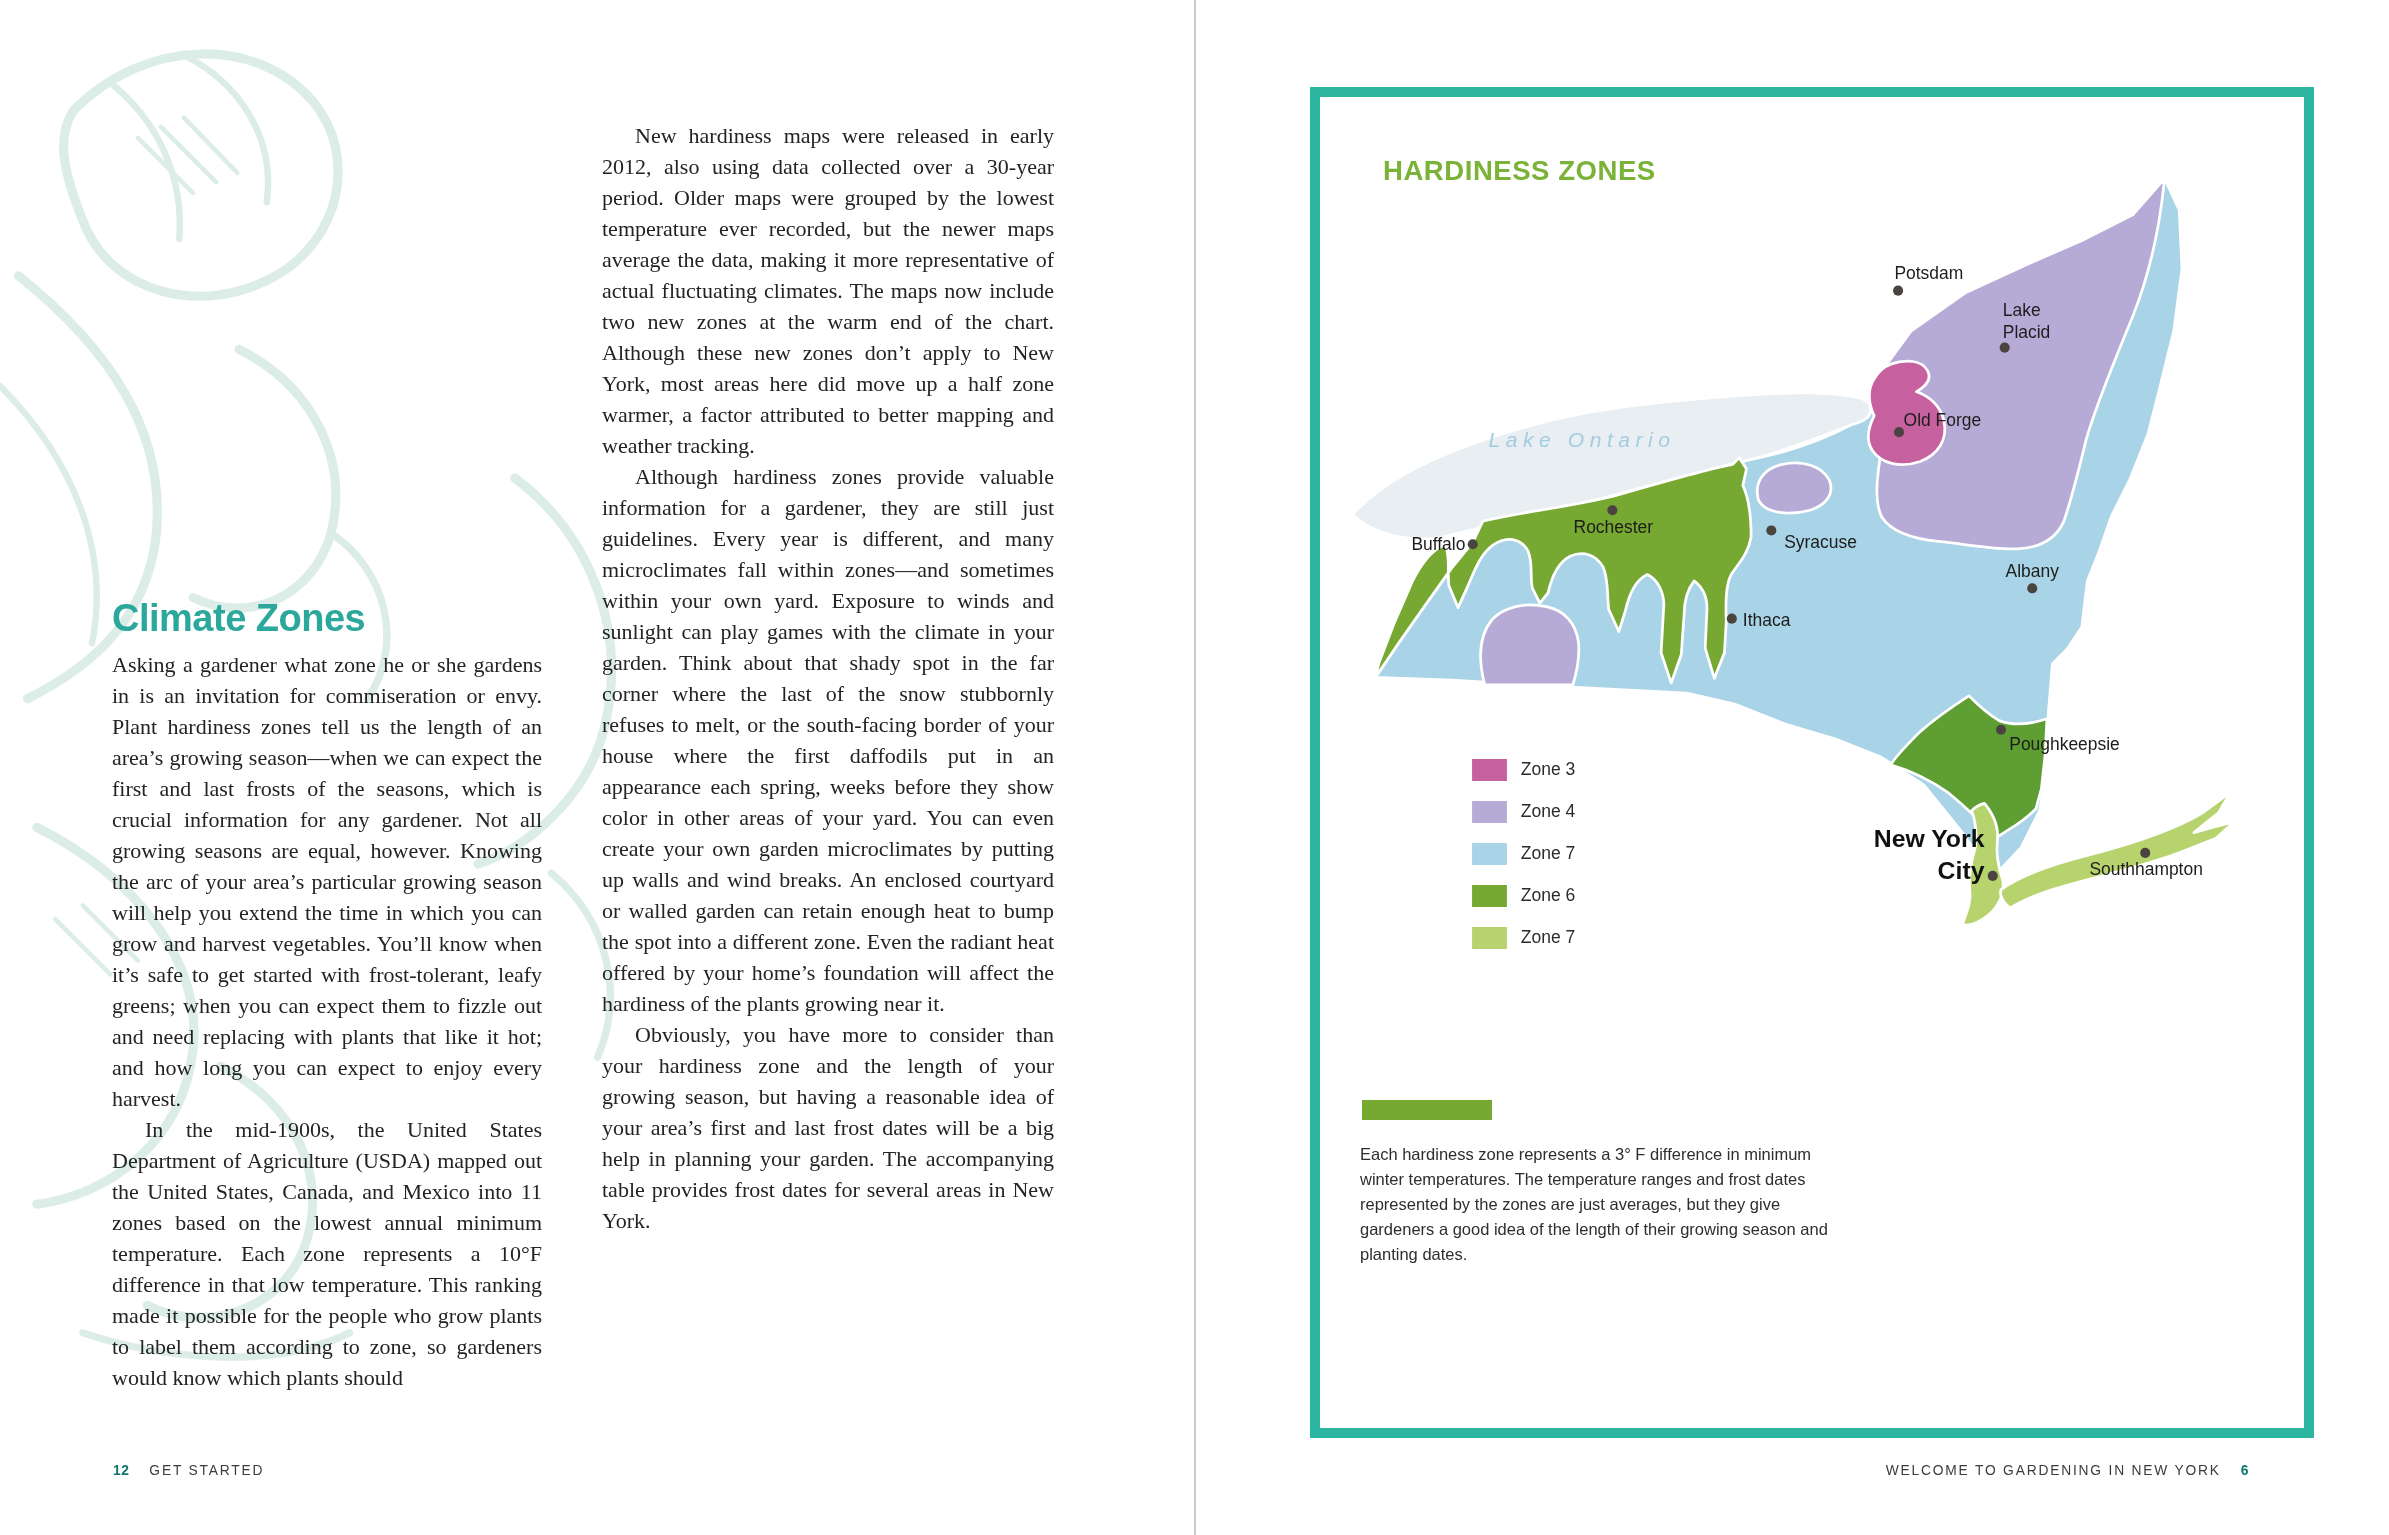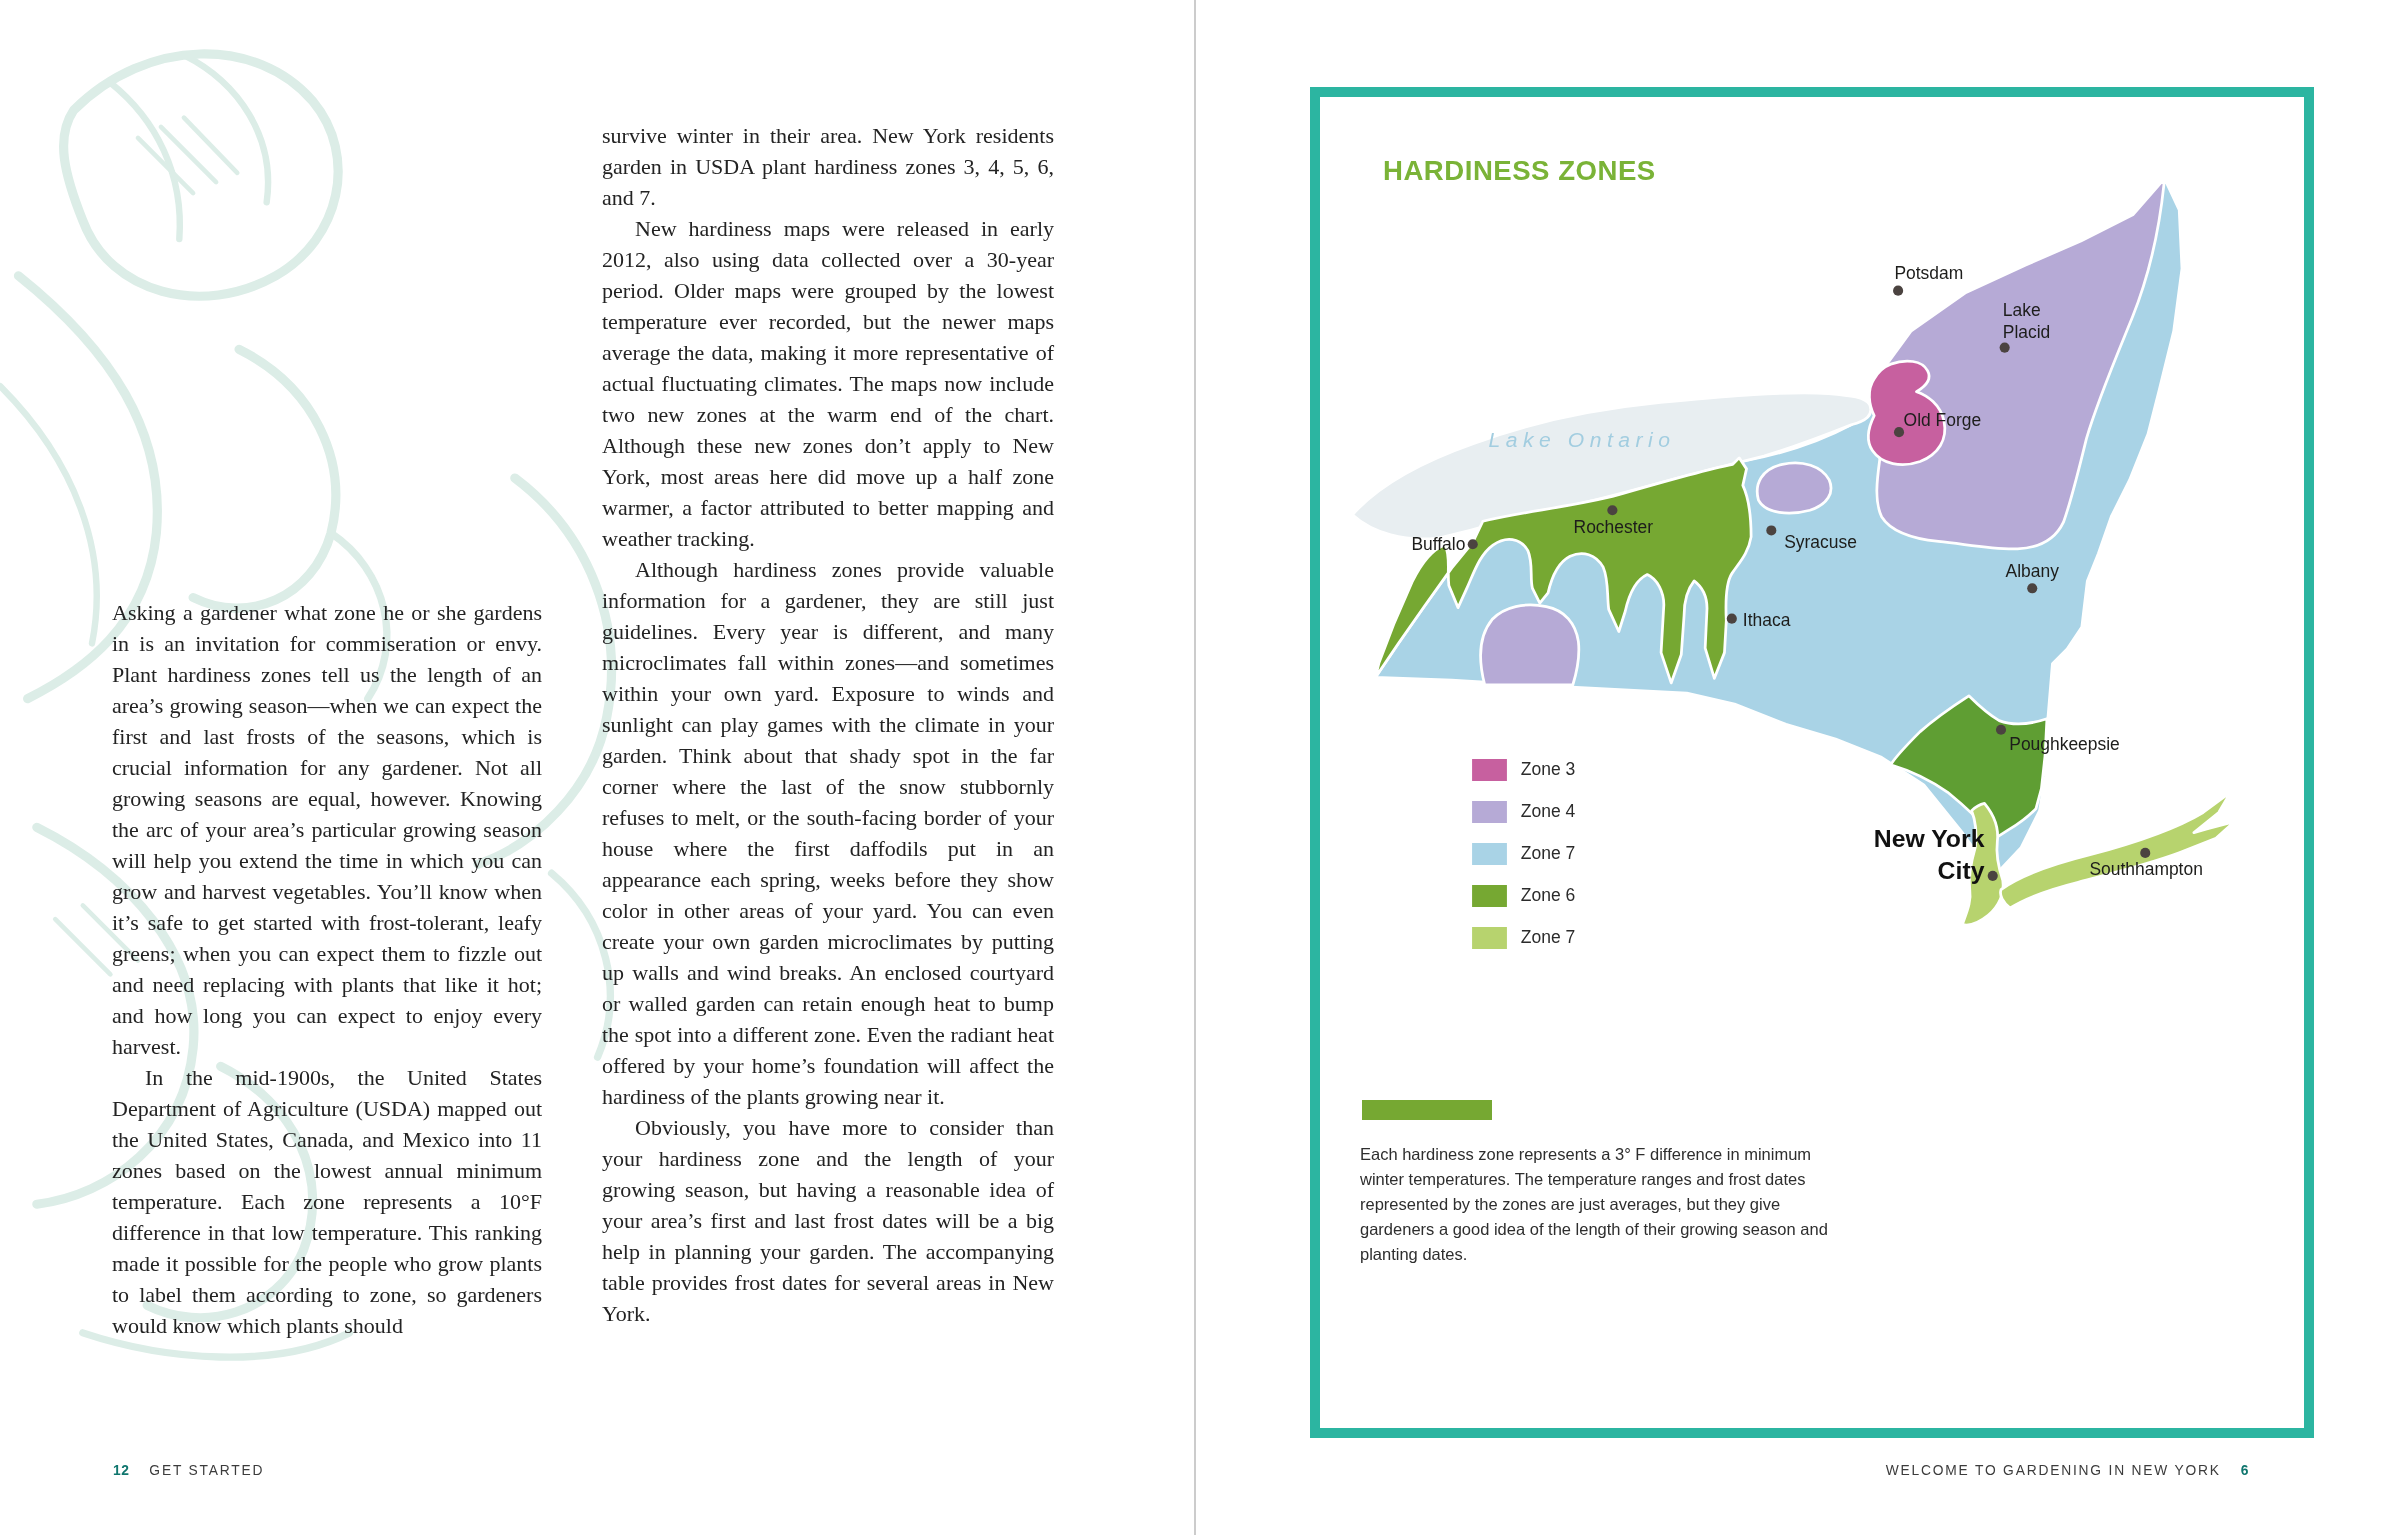--- a/index.html
+++ b/index.html
@@ -58,26 +58,26 @@
     <path d="M 360 580 C 420 620, 440 700, 400 760" stroke-width="8"></path>
     <path d="M 560 520 C 640 580, 680 680, 660 780 C 645 860, 580 920, 520 940"></path>
     <path d="M 600 950 C 660 1000, 680 1080, 650 1150" stroke-width="8"></path>
     <path d="M 40 900 C 140 950, 220 1040, 210 1140 C 200 1240, 120 1300, 40 1310"></path>
     <path d="M 240 1160 C 320 1200, 360 1280, 330 1360 C 300 1430, 220 1450, 160 1420"></path>
     <path d="M 90 1450 C 180 1480, 300 1490, 380 1450" stroke-width="8"></path>
     <path d="M 60 1000 L 120 1060 M 90 985 L 150 1045" stroke-width="5"></path>
   </svg>
 
   <div id="col1" class="col">
+    <h1 id="climate-heading">Climate Zones</h1>
     <p>Asking a gardener what zone he or she gardens in is an invitation for commiseration or envy. Plant hardiness zones tell us the length of an area’s growing season—when we can expect the first and last frosts of the seasons, which is crucial information for any gardener. Not all growing seasons are equal, however. Knowing the arc of your area’s particular growing season will help you extend the time in which you can grow and harvest vegetables. You’ll know when it’s safe to get started with frost-tolerant, leafy greens; when you can expect them to fizzle out and need replacing with plants that like it hot; and how long you can expect to enjoy every harvest.</p>
     <p class="indent">In the mid-1900s, the United States Department of Agriculture (USDA) mapped out the United States, Canada, and Mexico into 11 zones based on the lowest annual minimum temperature. Each zone represents a 10°F difference in that low temperature. This ranking made it possible for the people who grow plants to label them according to zone, so gardeners would know which plants should</p>
   </div>
 
   <div id="col2" class="col">
-    <p>survive winter in their area. New York residents garden in USDA plant hardiness zones 3, 4, 5, 6, and 7.</p>
     <p class="indent">New hardiness maps were released in early 2012, also using data collected over a 30-year period. Older maps were grouped by the lowest temperature ever recorded, but the newer maps average the data, making it more representative of actual fluctuating climates. The maps now include two new zones at the warm end of the chart. Although these new zones don’t apply to New York, most areas here did move up a half zone warmer, a factor attributed to better mapping and weather tracking.</p>
     <p class="indent">Although hardiness zones provide valuable information for a gardener, they are still just guidelines. Every year is different, and many microclimates fall within zones—and sometimes within your own yard. Exposure to winds and sunlight can play games with the climate in your garden. Think about that shady spot in the far corner where the last of the snow stubbornly refuses to melt, or the south-facing border of your house where the first daffodils put in an appearance each spring, weeks before they show color in other areas of your yard. You can even create your own garden microclimates by putting up walls and wind breaks. An enclosed courtyard or walled garden can retain enough heat to bump the spot into a different zone. Even the radiant heat offered by your home’s foundation will affect the hardiness of the plants growing near it.</p>
     <p class="indent">Obviously, you have more to consider than your hardiness zone and the length of your growing season, but having a reasonable idea of your area’s first and last frost dates will be a big help in planning your garden. The accompanying table provides frost dates for several areas in New York.</p>
   </div>
 
   <div class="footer" id="footer-left">
     <span class="page-num">12</span>
     <span>GET STARTED</span>
   </div>
 

